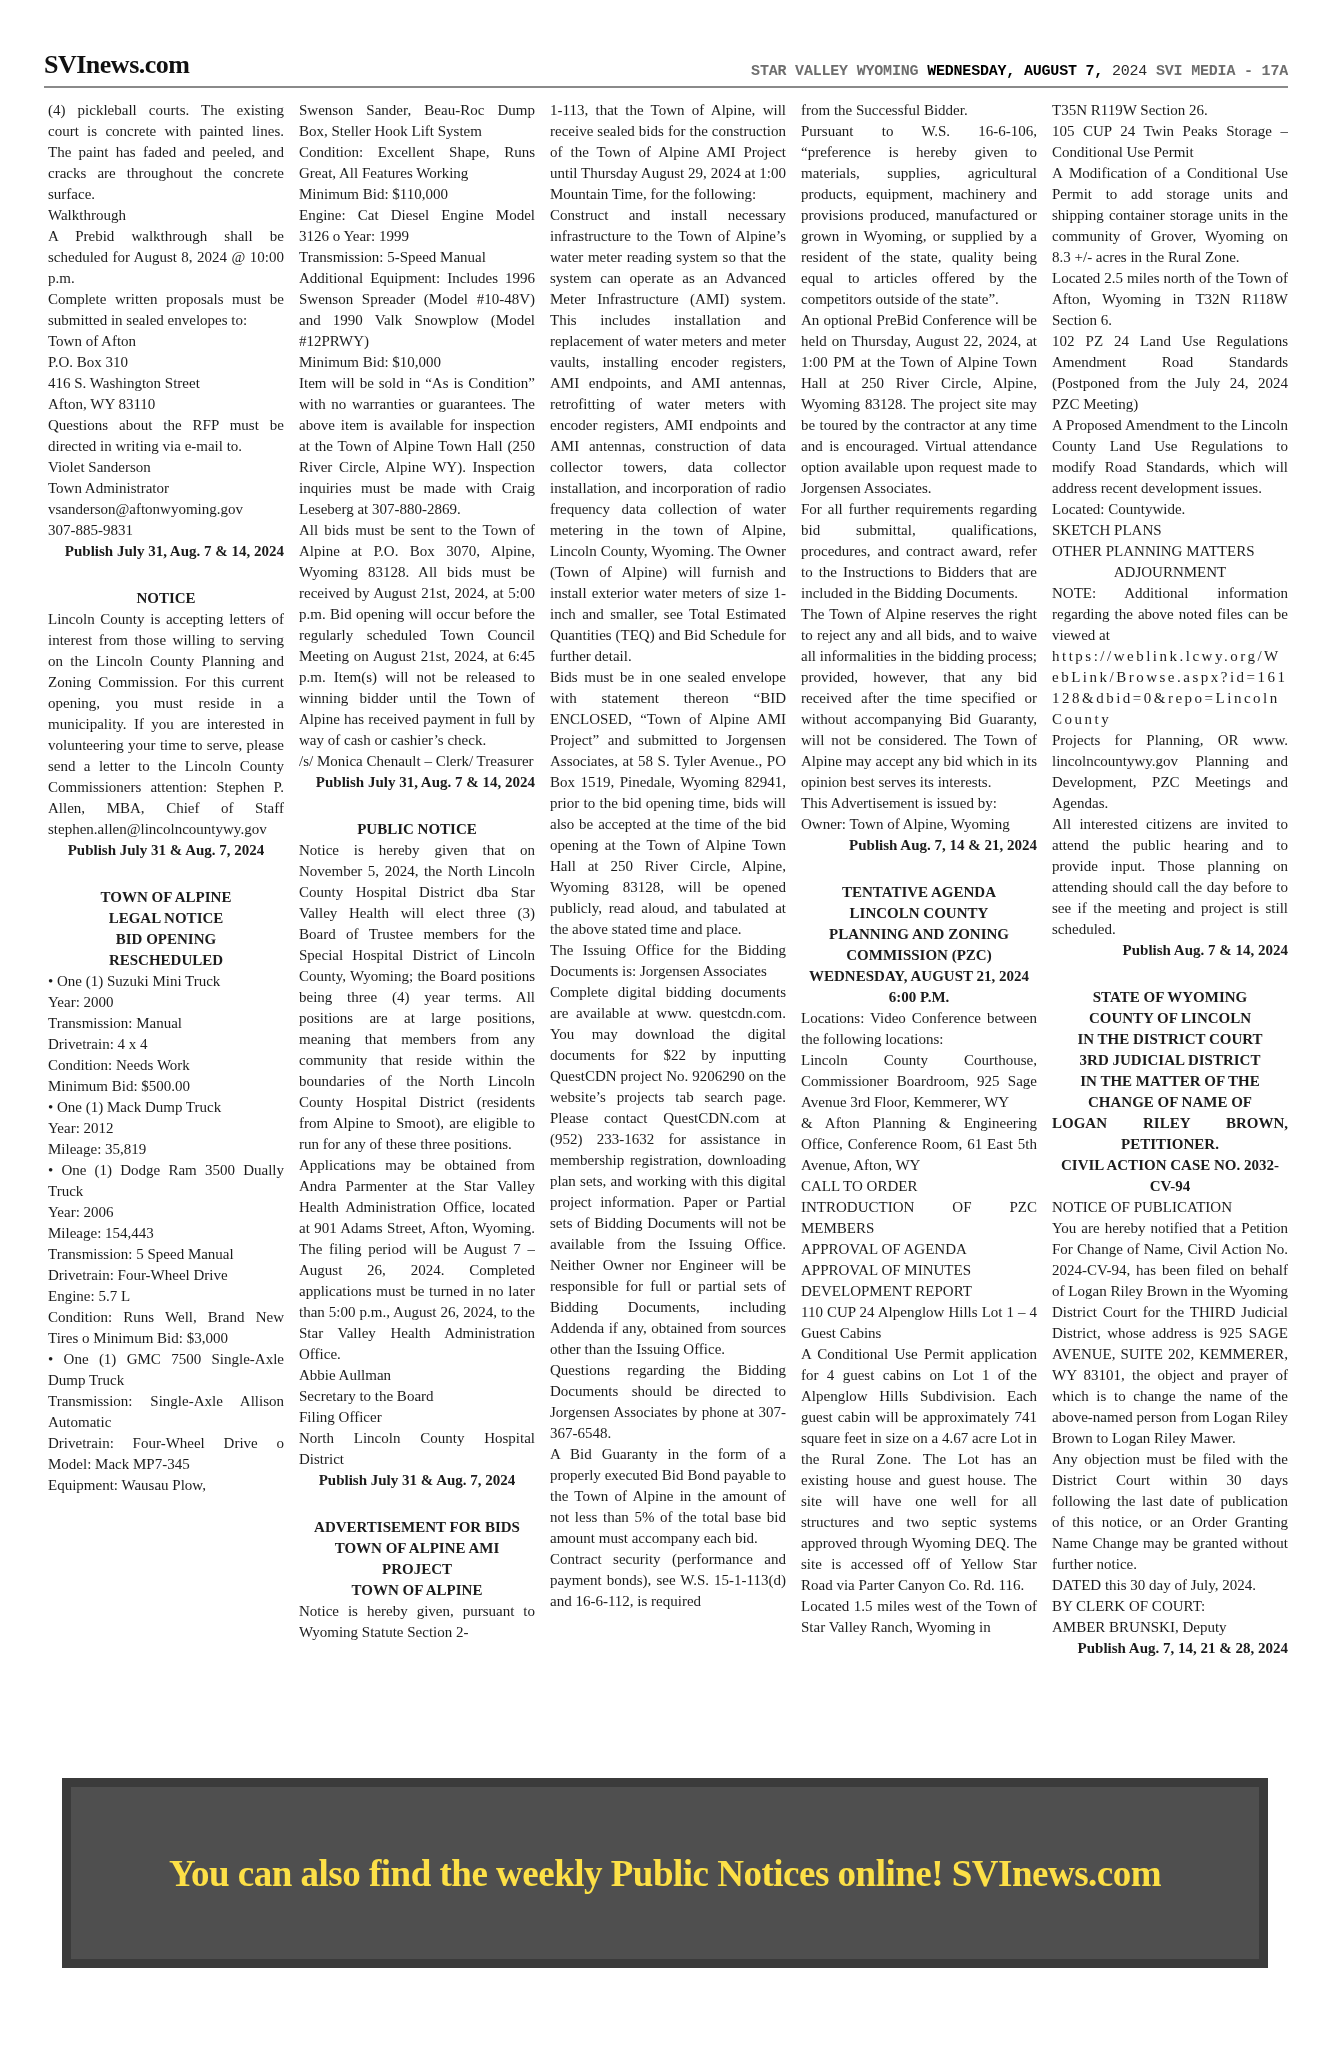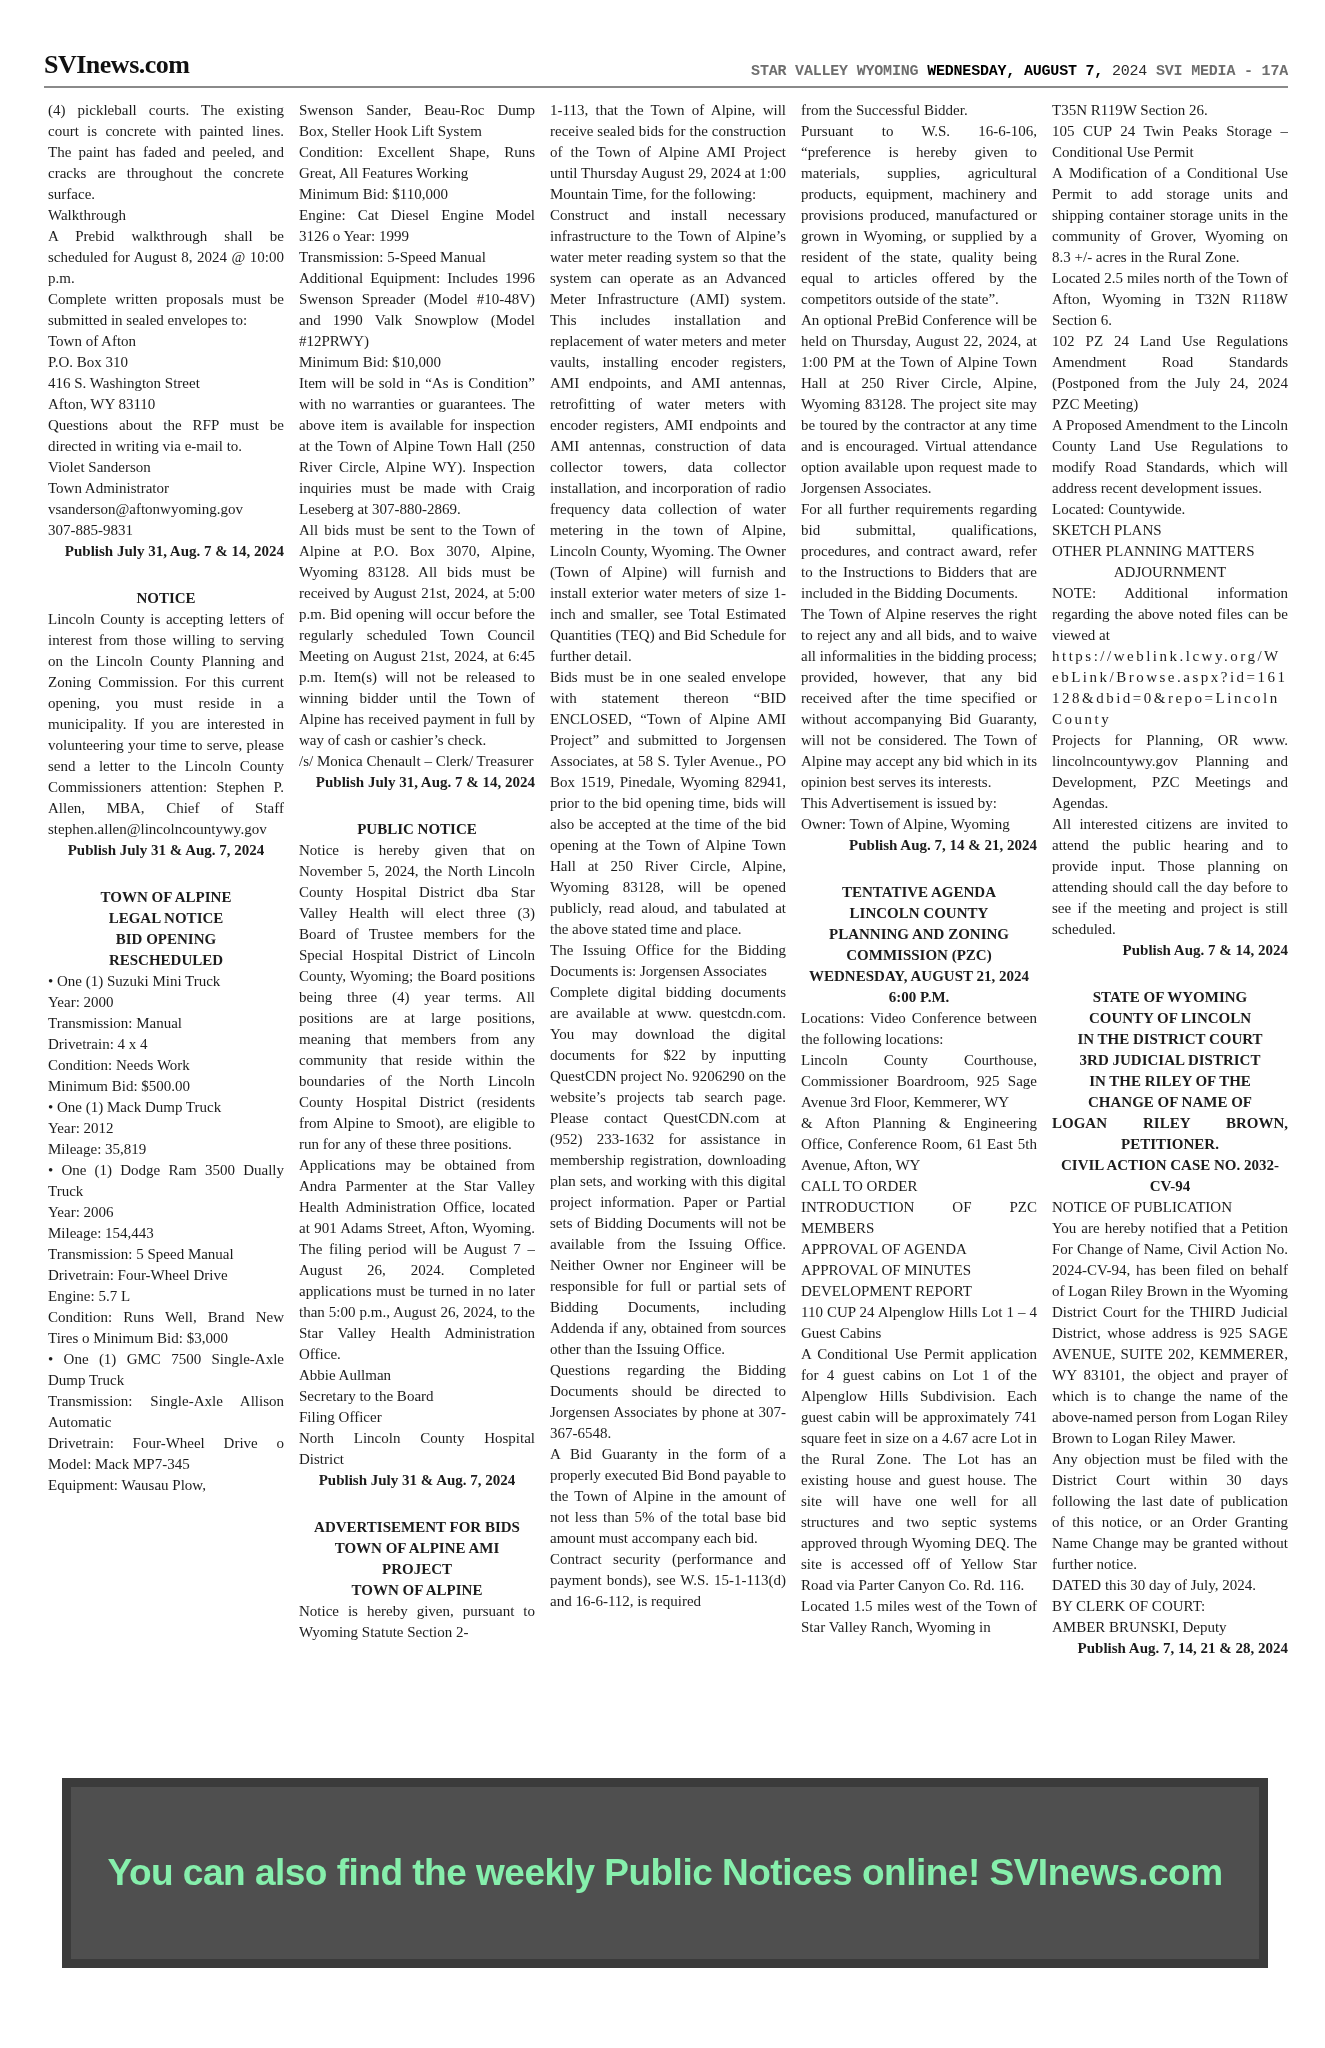--- a/index.html
+++ b/index.html
@@ -184,30 +184,30 @@
       <p class="body">NOTE:  Additional information regarding the above noted files can be viewed at</p>
       <p class="spread">https://weblink.lcwy.org/WebLink/Browse.aspx?id=161128&amp;dbid=0&amp;repo=LincolnCounty</p>
       <p class="body"> Projects for Planning, OR www. lincolncountywy.gov  Planning and Development, PZC Meetings and Agendas.</p>
       <p class="body">All interested citizens are invited to attend the public hearing and to provide input.  Those planning on attending should call the day before to see if the meeting and project is still scheduled.</p>
       <p class="pub">Publish Aug. 7 &amp; 14, 2024</p>
       <div class="gap"></div>
       <p class="head">STATE OF WYOMING</p>
       <p class="head">COUNTY OF LINCOLN</p>
       <p class="head">IN THE DISTRICT COURT</p>
       <p class="head">3RD JUDICIAL DISTRICT</p>
-      <p class="head">IN THE RILEY OF THE</p>
+      <p class="head">IN THE MATTER OF THE</p>
       <p class="head">CHANGE OF NAME OF</p>
       <p class="headj">LOGAN RILEY BROWN,</p>
       <p class="head">PETITIONER.</p>
       <p class="head">CIVIL ACTION CASE NO. 2032-CV-94</p>
       <p class="body">NOTICE OF PUBLICATION</p>
       <p class="body">You are hereby notified that a Petition For Change of Name, Civil Action No. 2024-CV-94, has been filed on behalf of Logan Riley Brown in the Wyoming District Court for the THIRD Judicial District, whose address is 925 SAGE AVENUE, SUITE 202, KEMMERER, WY 83101, the object and prayer of which is to change the name of the above-named person from Logan Riley Brown to Logan Riley Mawer.</p>
       <p class="body">Any objection must be filed with the District Court within 30 days following the last date of publication of this notice, or an Order Granting Name Change may be granted without further notice.</p>
       <p class="body">DATED this 30 day of July, 2024.</p>
       <p class="body">BY CLERK OF COURT:</p>
       <p class="body">AMBER BRUNSKI, Deputy</p>
       <p class="pub">Publish Aug. 7, 14, 21 &amp; 28, 2024</p>
     </div>
   </div>
 
 <div class="banner" id="banner" style="background: rgb(79, 79, 79); border-color: rgb(59, 59, 59);">
-  <span class="banner-text" style="color: #86efac;">You can also find the weekly Public Notices online! SVInews.com</span>
+  <span class="banner-text" style="color: #fde047; font-family: Liberation Serif, serif;">You can also find the weekly Public Notices online! SVInews.com</span>
 </div>
 
 </body></html>

